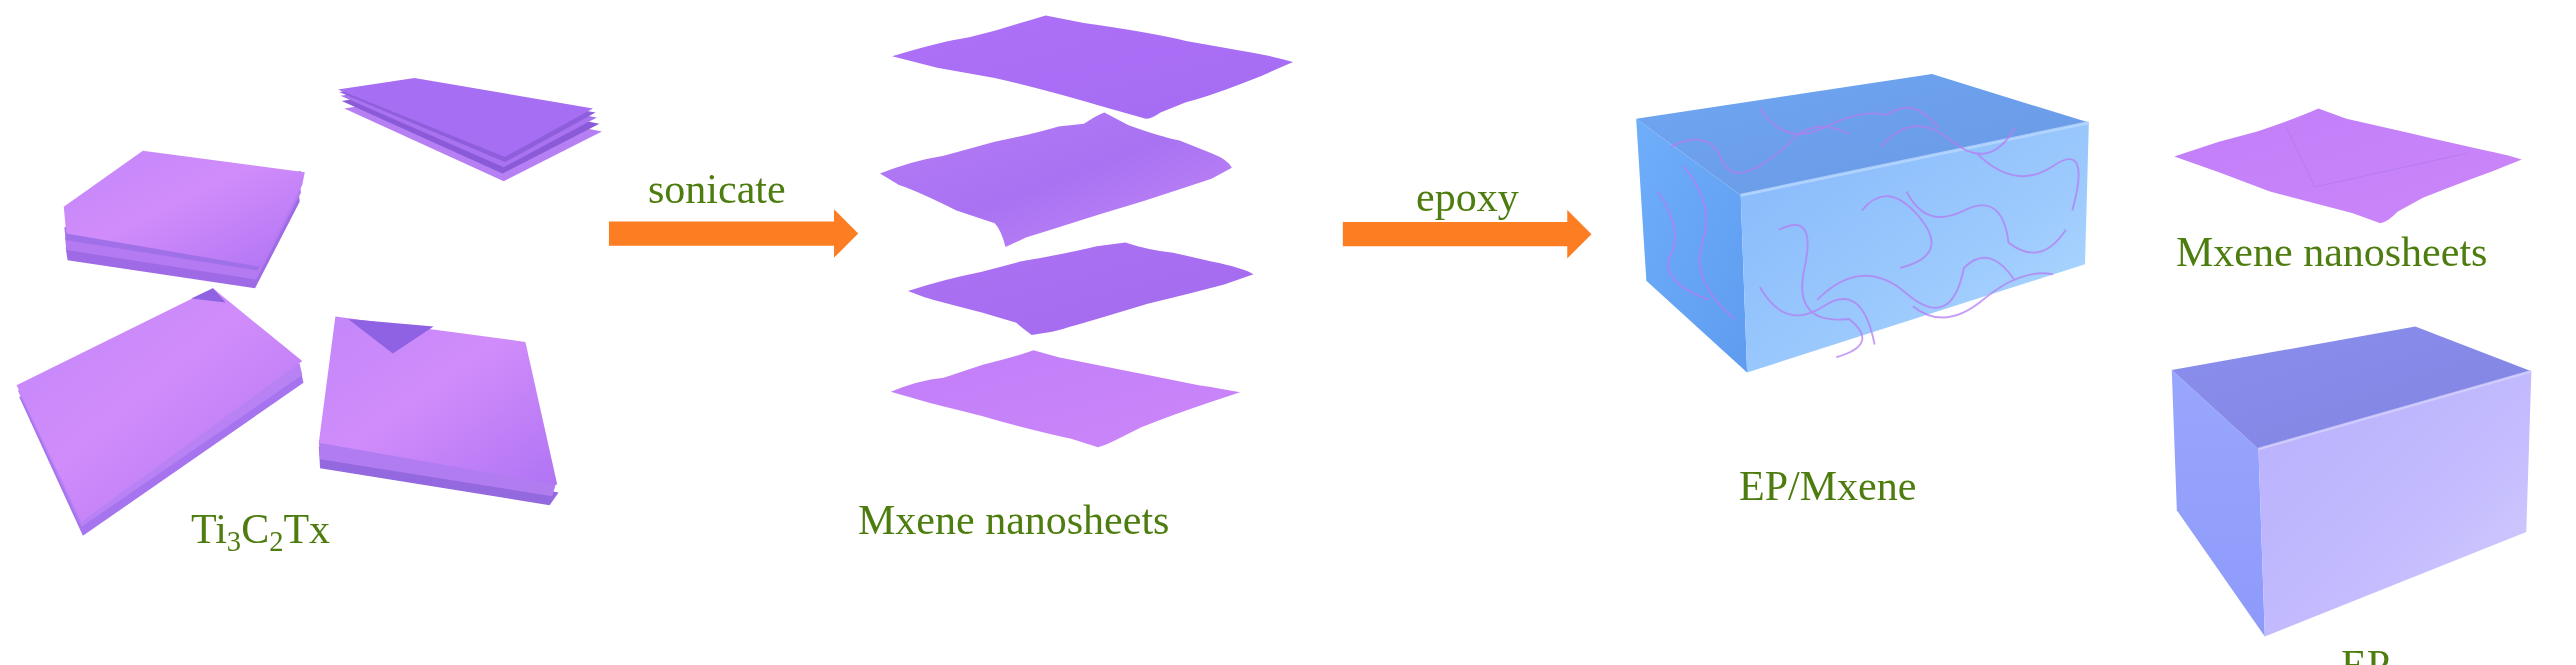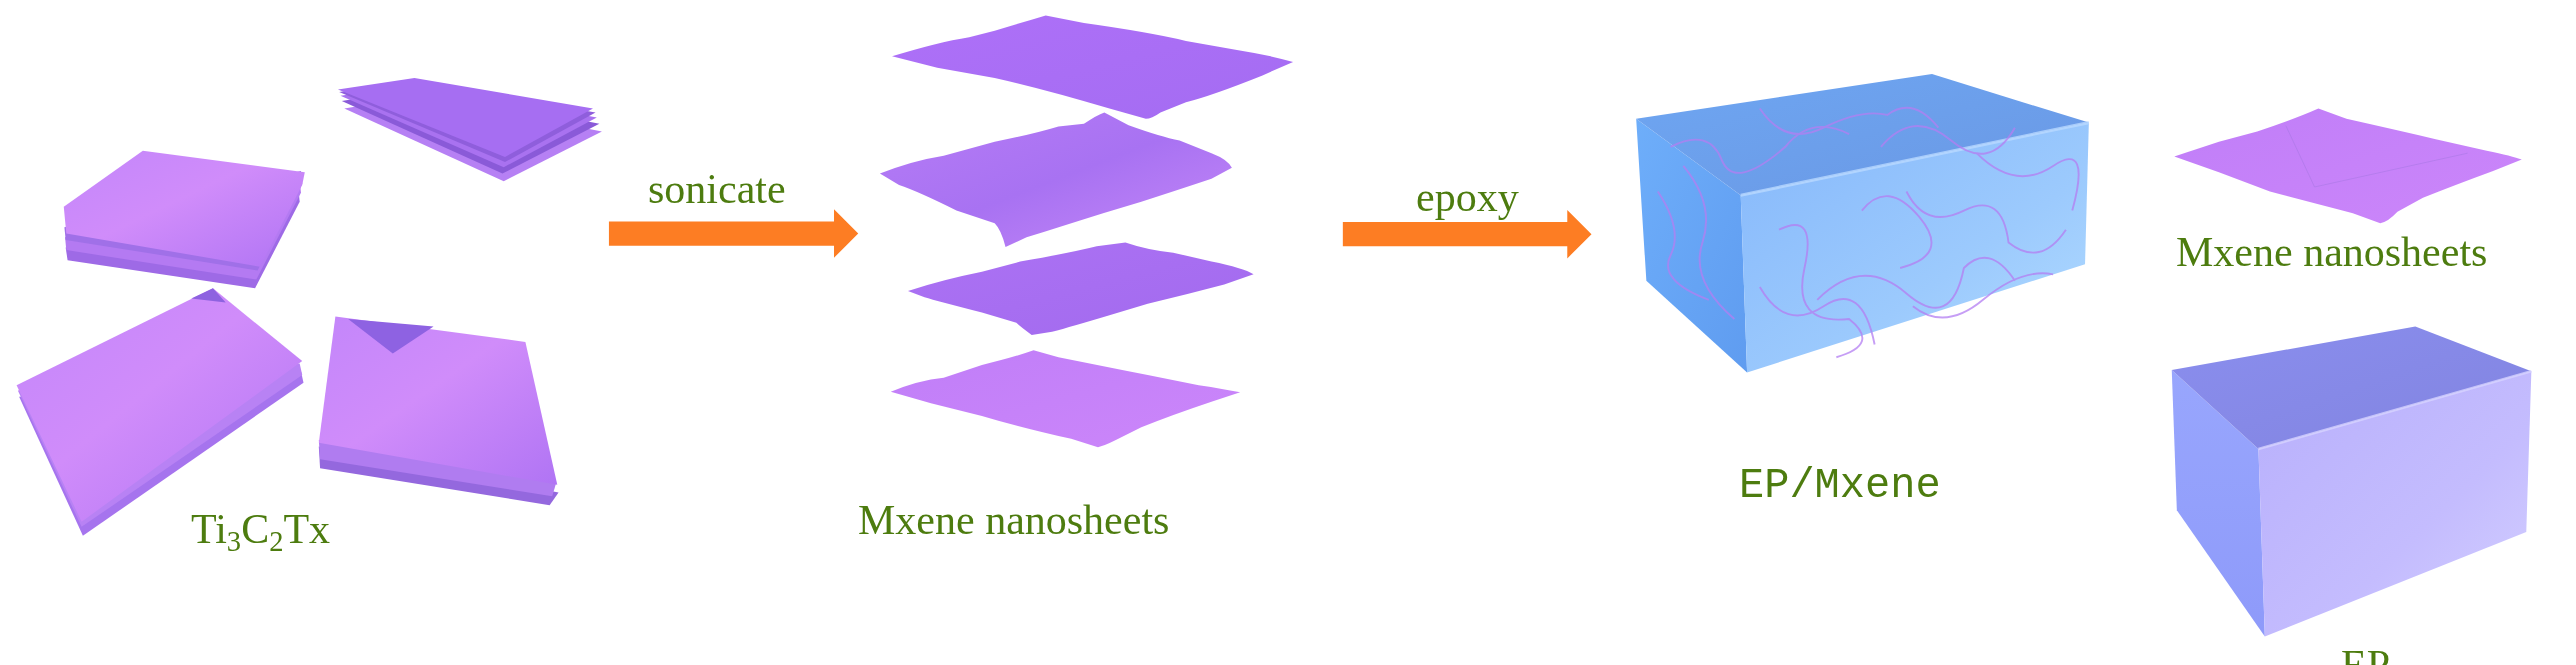--- a/index.html
+++ b/index.html
@@ -163,18 +163,18 @@
 <div class="label lbl-md" style="left:191px; top:508px;">
   <span>Ti</span><sub>3</sub><span>C</span><sub>2</sub><span>Tx</span>
 </div>
 
 <div class="label lbl-md" style="left:648px; top:168px;">sonicate</div>
 
 <div class="label lbl-md" style="left:858px; top:499px;">Mxene nanosheets</div>
 
 <div class="label lbl-md" style="left:1392px; top:176px;margin-left:24px;">epoxy</div>
 
-<div class="label lbl-md" style="left:1739px; top:465px;font-family:Liberation Mono, monospace;">EP/Mxene</div>
+<div class="label lbl-md" style="left:1739px; top:465px;">EP/Mxene</div>
 
 <div class="label lbl-md" style="left:2176px; top:231px;">Mxene nanosheets</div>
 
 <div class="label lbl-md" style="left:2341px; top:644px;text-align:right;">EP</div>
 
 
 </body></html>

